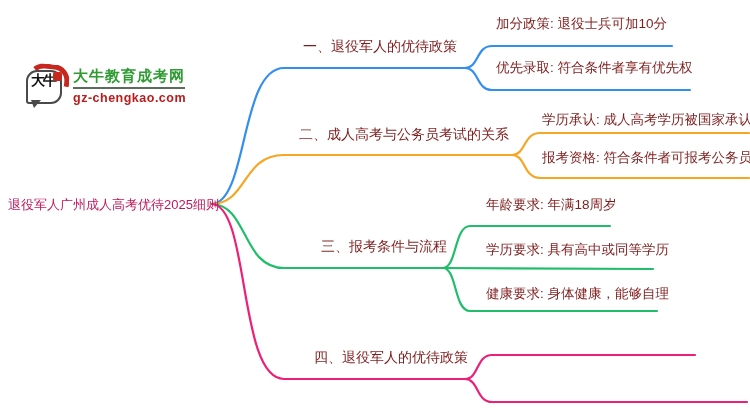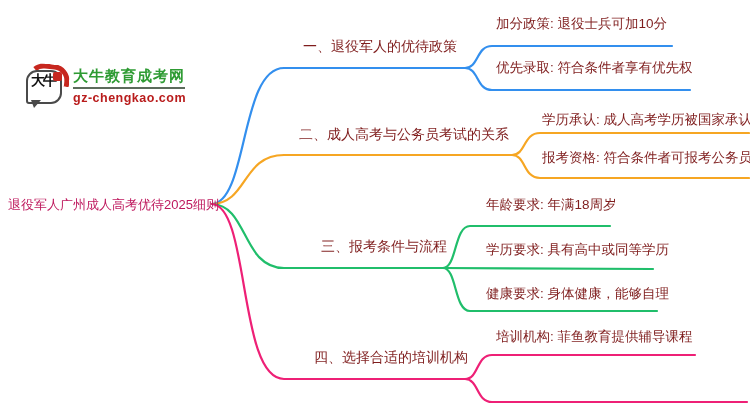--- a/index.html
+++ b/index.html
@@ -110,16 +110,15 @@
 
   <div class="label child-label" style="left:496px;top:59px;">优先录取: 符合条件者享有优先权</div>
   <div class="label child-label" style="left:542px;top:111px;">学历承认: 成人高考学历被国家承认</div>
   <div class="label child-label" style="left:542px;top:149px;">报考资格: 符合条件者可报考公务员</div>
 
   <div class="label" style="left:321px;top:237px;">三、报考条件与流程</div>
   <div class="label child-label" style="left:486px;top:196px;">年龄要求: 年满18周岁</div>
   <div class="label child-label" style="left:486px;top:241px;">学历要求: 具有高中或同等学历</div>
   <div class="label child-label" style="left:486px;top:285px;">健康要求: 身体健康，能够自理</div>
 
-  <div class="label" style="left:314px;top:348px;">四、选择合适的培训机构</div>
-  <div class="label child-label" style="left:496px;top:328px;">培训机构: 菲鱼教育提供辅导课程</div>
+  <div class="label" style="left:314px;top:348px;">四、退役军人的优待政策</div>
 
 </div>
 
 </body></html>

